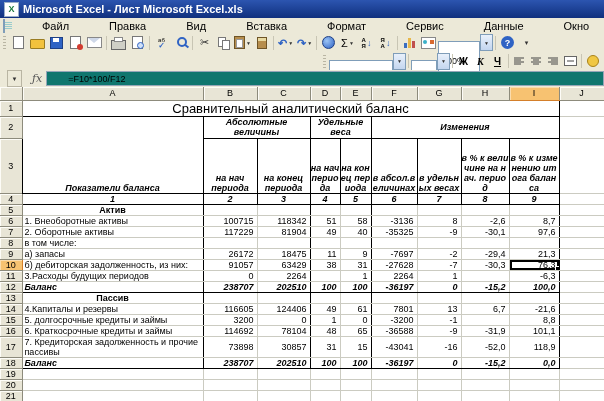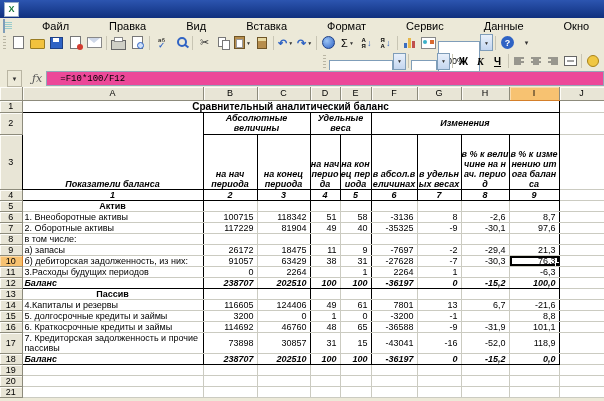--- a/index.html
+++ b/index.html
@@ -68,47 +68,48 @@
   .btnL{width:17px;height:15px;display:flex;align-items:center;justify-content:center;font-size:10px;flex:0 0 auto;}
   .bold{font-weight:bold;}
   .ital{font-style:italic;font-family:"Liberation Serif",serif;font-weight:bold;}
   .unde{text-decoration:underline;font-weight:bold;}
   .ic-coin{width:10px;height:10px;border-radius:50%;background:#f0c742;border:1px solid #a8821a;}
   
   .fbar{height:17px;display:flex;align-items:center;background:#ece9d8;padding:0 0 0 6px;}
   .namebox{width:84px;height:13px;background:#fff;border:1px solid #94a6b8;font-size:9px;display:flex;align-items:center;justify-content:center;}
   .nbdd{width:13px;height:15px;display:flex;align-items:center;justify-content:center;font-size:6px;color:#333;border:1px solid #b9b5a3;background:#ece9d8;margin-left:1px;}
   .fx{font-style:italic;font-size:11px;color:#555;margin:0 4px 0 10px;font-family:"DejaVu Serif",serif;}
-  .ffield{flex:1;height:13px;background:#ec4899;border:1px solid #94a6b8;font-size:9px;display:flex;align-items:center;padding-left:13px;font-family:Liberation Mono, monospace;}
+  .ffield{flex:1;height:13px;background:#0f766e;border:1px solid #94a6b8;font-size:9px;display:flex;align-items:center;padding-left:21px;}
   
   table.sheet{border-collapse:collapse;table-layout:fixed;width:604px;background:#fff;}
   td,th{padding:0;overflow:hidden;white-space:nowrap;}
   th.colh,td.gut,th.corner{background:#e8e5d6;border-right:1px solid #8d8b7c;border-bottom:1px solid #8d8b7c;box-shadow:inset 1px 1px 0 #fdfcf7;font-size:9px;font-weight:normal;text-align:center;color:#000;}
   th.colh.hl,td.gut.hl{background:#f7c271;box-shadow:inset 1px 1px 0 #fbdcad;}
   th.colh.hl{border-bottom:1px solid #d47f2a;}
   td.gut.hl{border-right:1px solid #d47f2a;}
   td.c{border-right:1px solid #cbcbc1;border-bottom:1px solid #cbcbc1;font-size:9px;}
   td.num{text-align:right;padding-right:3px;}
   td.lab{text-align:left;padding-left:2px;white-space:normal;line-height:10px;}
   td.bkR{border-right:1px solid #000;}
-  td.ttl{border:1px solid #000;font-weight:bold;font-size:10px;text-align:center;margin-top:36px;}
+  td.ttl{border:1px solid #000;font-weight:normal;font-size:13px;text-align:center;margin-top:36px;}
   td.bk{border:1px solid #000;font-weight:bold;font-style:italic;text-align:center;vertical-align:bottom;white-space:normal;font-size:9px;line-height:10px;}
   td.ghdr{vertical-align:middle;}
   td.brkall{word-break:break-all;}
   td.num4{vertical-align:middle;}
   td.sec{font-weight:bold;text-align:center;padding-left:0;}
   td.tot{font-weight:bold;font-style:italic;border-top:1px solid #000;border-bottom:1px solid #000;}
   td.sel{box-shadow:inset 0 0 0 2px #000;position:relative;}
   td.sel::after{content:"";position:absolute;right:0;bottom:0;width:3px;height:3px;background:#000;border-left:1px solid #fff;border-top:1px solid #fff;}
 </style>
 </head>
 <body>
 
 <div class="titlebar">
   <span class="xlicon">X</span>
+  <span>Microsoft Excel - Лист Microsoft Excel.xls</span>
 </div>
 
 <div class="menubar">
   <span class="mdoc"></span>
   <span class="mitem">Файл</span>
   <span class="mitem">Правка</span>
   <span class="mitem">Вид</span>
   <span class="mitem">Вставка</span>
   <span class="mitem">Формат</span>
   <span class="mitem">Сервис</span>
@@ -501,21 +502,21 @@
         <td class="c num">-3200</td>
         <td class="c num">-1</td>
         <td class="c num"></td>
         <td class="c num bkR">8,8</td>
         <td class="c"></td>
       </tr>
       <tr style="height: 11px;">
         <td class="gut">16</td>
         <td class="c lab bkR">6. Краткосрочные кредиты и займы</td>
         <td class="c num">114692</td>
-        <td class="c num bkR">46760</td>
+        <td class="c num bkR">78104</td>
         <td class="c num">48</td>
         <td class="c num bkR">65</td>
         <td class="c num">-36588</td>
         <td class="c num">-9</td>
         <td class="c num">-31,9</td>
         <td class="c num bkR">101,1</td>
         <td class="c"></td>
       </tr>
       <tr style="height: 21px;">
         <td class="gut">17</td>

